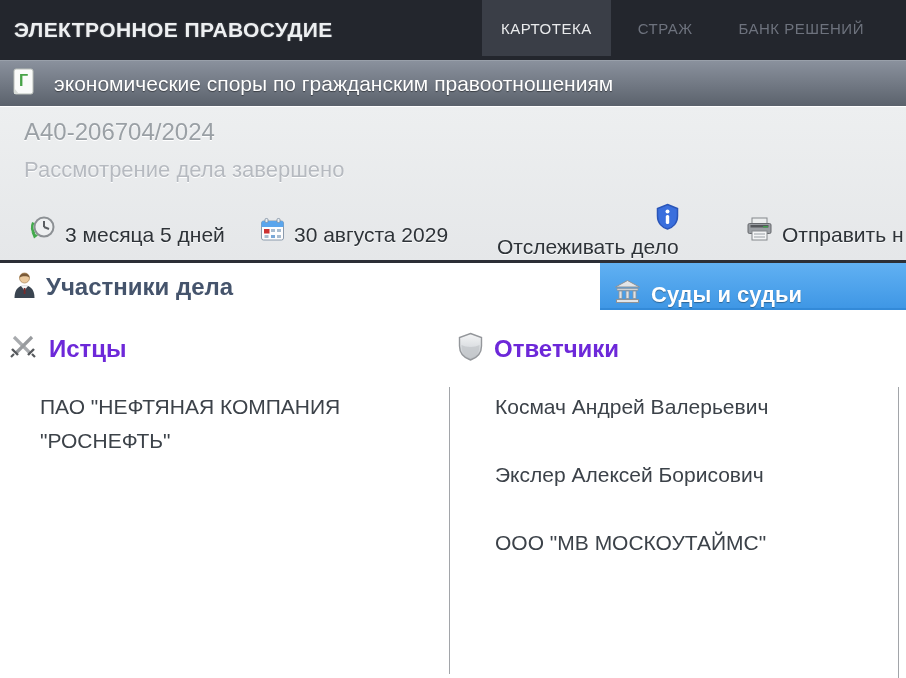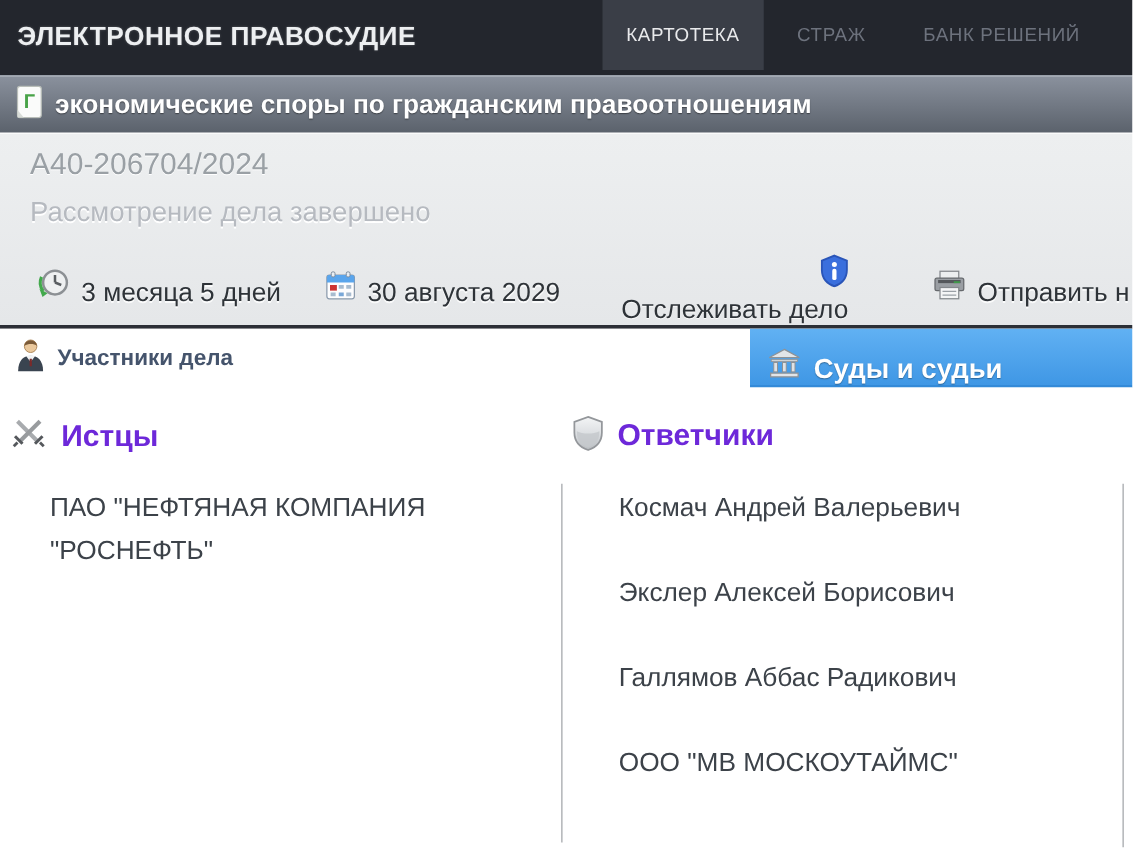--- a/index.html
+++ b/index.html
@@ -15,22 +15,22 @@
   .nav { position:absolute; left:482px; top:0; height:56px; display:flex; align-items:stretch; }
   .nav-tab { display:flex; align-items:center; padding:0 19px; font-size:15px;
     color:#6d727d; letter-spacing:0.5px; cursor:pointer; white-space:nowrap; }
   .nav-tab.active { background:#3a3e47; color:#e9eaec; }
   .nav-tab + .nav-tab { margin-left:8px; }
 
   
   .catbar { position:absolute; top:60px; left:0; width:906px; height:46px;
     background:linear-gradient(#8a919d,#5b626c); border-top:1px solid #99a0aa;
     display:flex; align-items:center; padding-left:13px; }
-  .catbar-label { font-size:21px; font-weight:bold; color:#ffffff;
-    text-shadow:0 1px 1px rgba(0,0,0,0.45); margin-left:10px; white-space:nowrap; }
+  .catbar-label { font-size:21px; font-weight:normal; color:#ffffff;
+    text-shadow:0 1px 1px rgba(0,0,0,0.45); margin-left:20px; white-space:nowrap; }
 
   
   .case-sec { position:absolute; top:107px; left:0; width:906px; height:153px;
     background:linear-gradient(#edeff0,#e5e7e9); }
   .case-number { position:absolute; left:24px; top:11px; font-size:24px; color:#9aa0a5;
     text-shadow:0 1px 0 #fff; }
   .case-status { position:absolute; left:24px; top:50px; font-size:22px; color:#b6bac0;
     text-shadow:0 1px 0 #fff; }
   .meta-item { position:absolute; top:96px; height:44px; display:flex; align-items:flex-end;
     font-size:21px; color:#2e3338; white-space:nowrap; }
@@ -40,21 +40,21 @@
   .meta-track { left:488px; cursor:pointer;flex-direction:column; }
   .meta-print { left:746px; cursor:pointer; }
 
   
   .sep { position:absolute; top:260px; left:0; width:906px; height:3px; background:#2c2f36; }
 
   
   .tabrow { position:absolute; top:263px; left:0; width:906px; height:47px; background:#ffffff; }
   .tab-participants { position:absolute; left:13px; top:0; height:47px; display:flex;
     align-items:center; cursor:pointer; }
-  .tab-participants .lbl { margin-left:10px; font-size:18px; font-weight:bold; color:#45546c; }
+  .tab-participants .lbl { margin-left:10px; font-size:24px; font-weight:bold; color:#45546c; }
   .tab-courts { position:absolute; left:600px; top:0; width:306px; height:47px;
     background:linear-gradient(#61b1f3,#3f97e5); border-bottom:2px solid #338ad8;
     display:flex; align-items:flex-end; padding-left:14px; cursor:pointer; }
   .tab-courts .lbl { margin-left:10px; font-size:22px; font-weight:bold; color:#ffffff;
     text-shadow:0 1px 1px rgba(0,0,0,0.35); }
 
   
   .content { position:absolute; top:310px; left:0; width:906px; height:368px; background:#fff; }
   .col-head { position:absolute; top:22px; display:flex; align-items:center; }
   .col-head .lbl { margin-left:11px; font-size:24px; font-weight:bold; color:#6d28d9; }
@@ -225,18 +225,17 @@
 
     <div class="party-list plaintiff-list">
 
     <div class="party-item">ПАО "НЕФТЯНАЯ КОМПАНИЯ "РОСНЕФТЬ"</div>
       </div>
 
     <div class="party-list defendant-list">
 
     <div class="party-item">Космач Андрей Валерьевич</div>
         <div class="party-item">Экслер Алексей Борисович</div>
-        <div class="party-item">Галлямов Аббас Радикович</div>
         <div class="party-item">ООО "МВ МОСКОУТАЙМС"</div>
       </div>
 
   </div>
 </div>
 
 </body></html>

